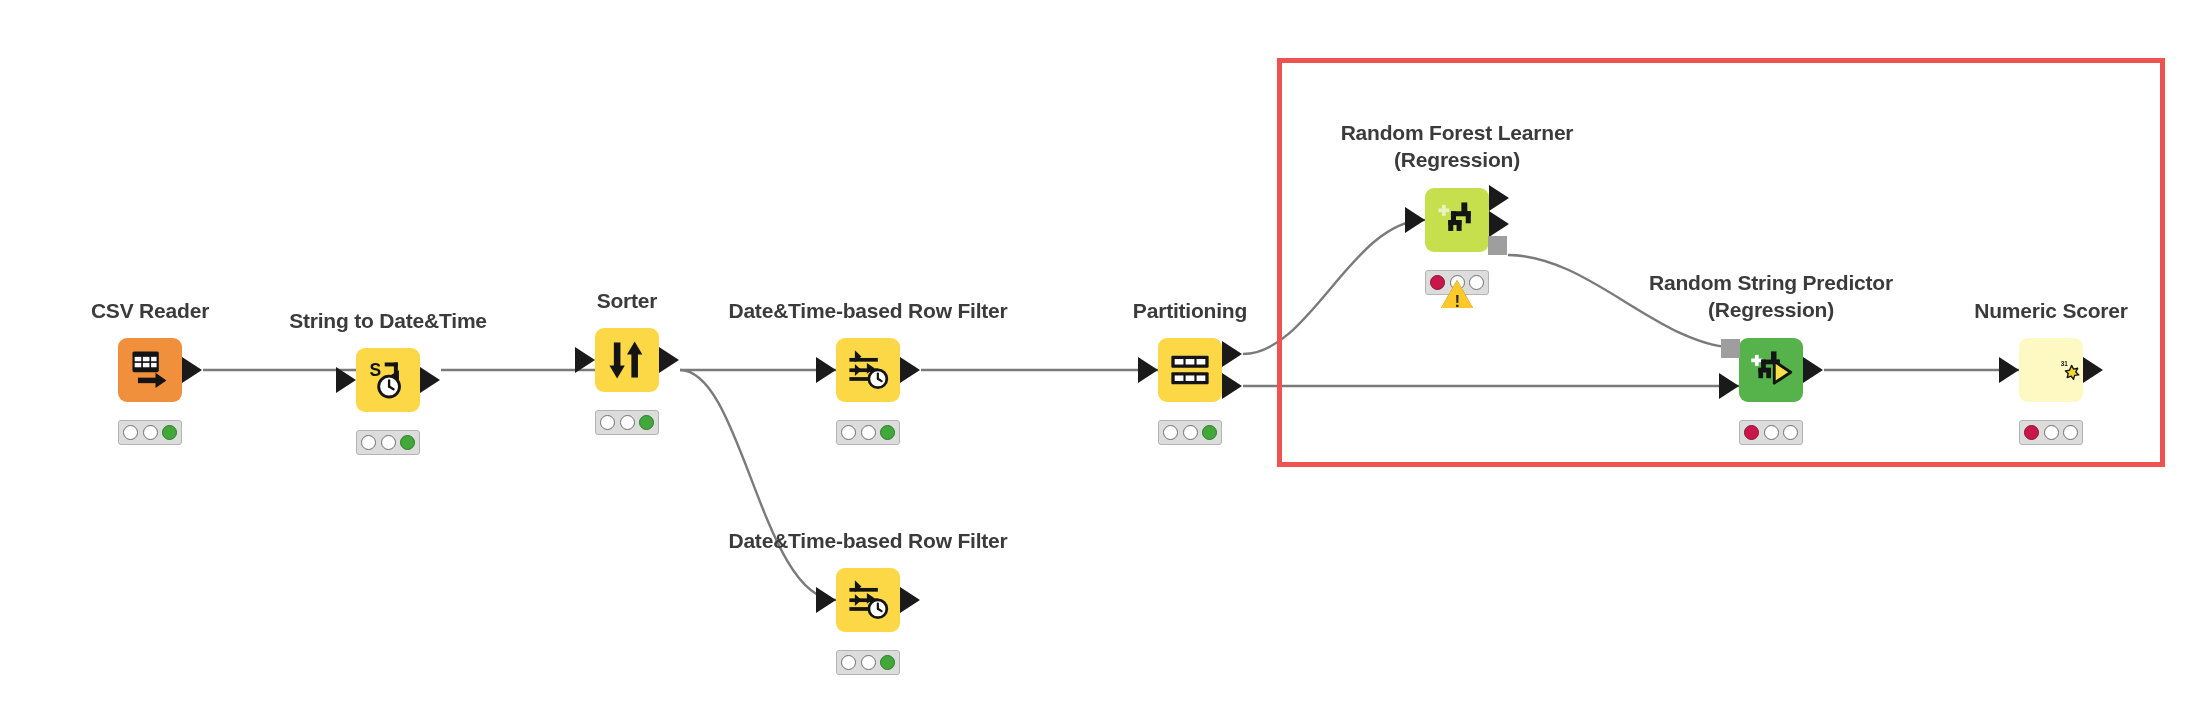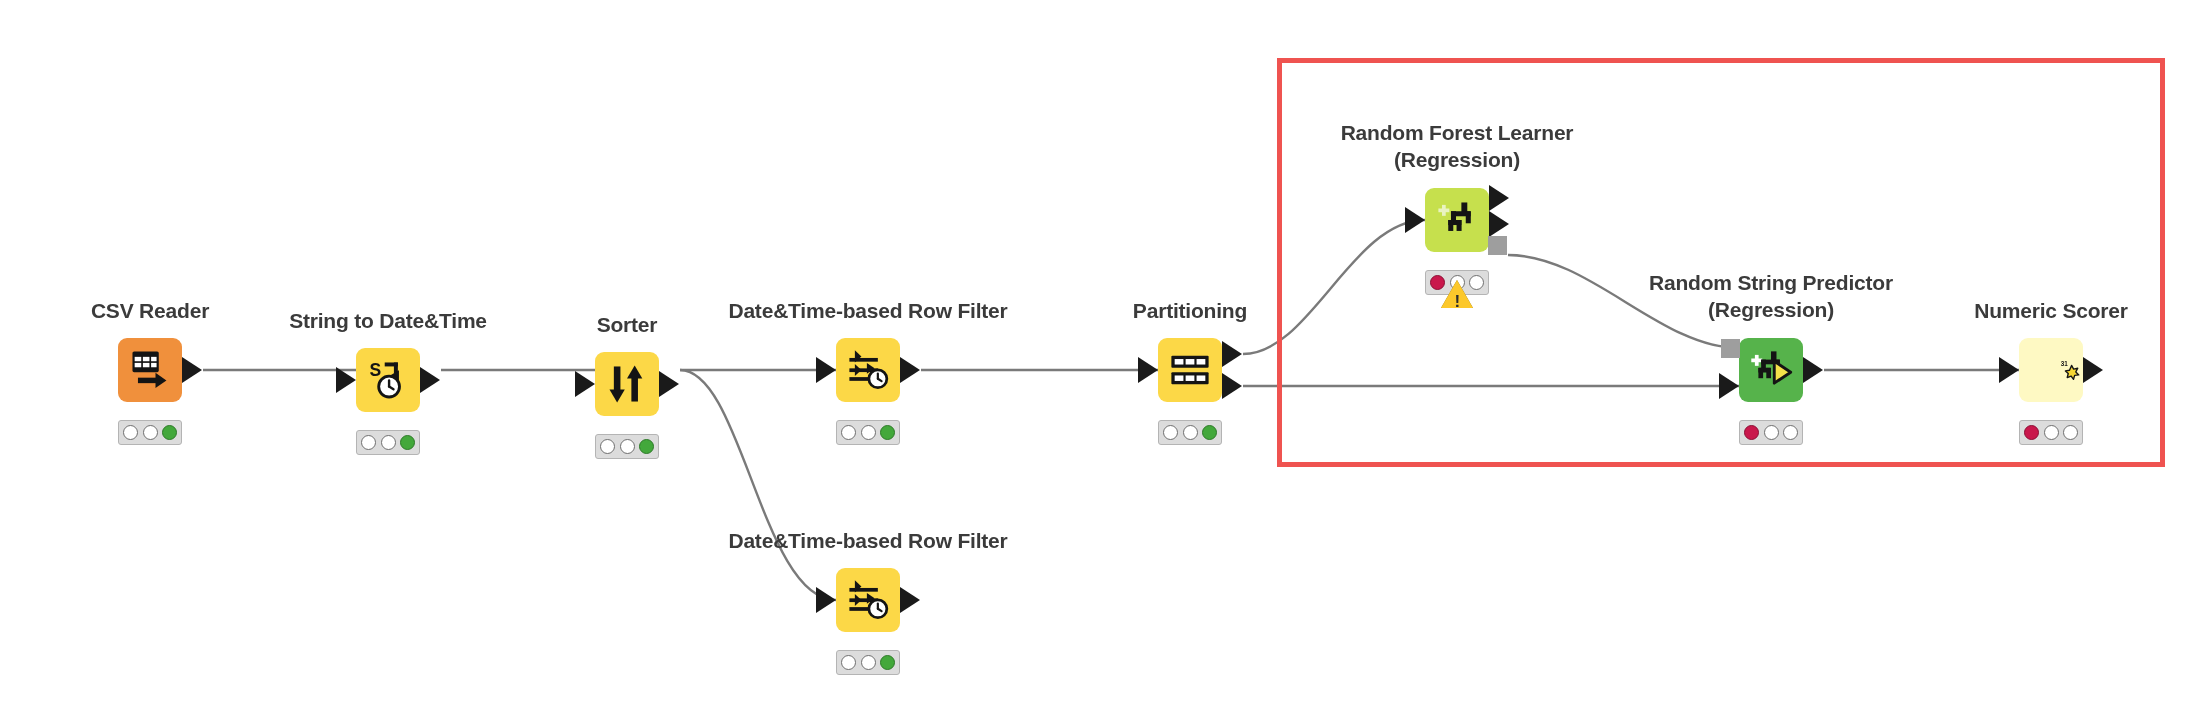--- a/index.html
+++ b/index.html
@@ -185,21 +185,21 @@
           </svg>
         </div>
         <div class="port-tri" style="left: -20px; top: 19px;"></div>
         <div class="port-tri" style="left: 64px; top: 19px;"></div>
         <div class="status-bar" style="left: 0px; top: 82px;">
           <span class="light white"></span>
           <span class="light white"></span>
           <span class="light green"></span>
         </div>
       </div>
-      <div class="node" style="left: 595px; top: 352px; width: 64px; height: 124px;">
+      <div class="node" style="left: 595px; top: 328px; width: 64px; height: 124px;">
         <div class="node-label" style="top: -40px;">Sorter</div>
         <div class="node-box" style="background: rgb(252, 216, 71); left: 0px; top: 0px;">
           <svg width="46" height="46" viewBox="0 0 42 42">
         <g fill="#141414">
           <rect x="9" y="5" width="6" height="24"></rect>
               <path d="M5 26 L19 26 L12 38 Z"></path>
           <rect x="25" y="13" width="6" height="24"></rect>
               <path d="M21 16 L35 16 L28 4 Z"></path>
         </g>
           </svg>

